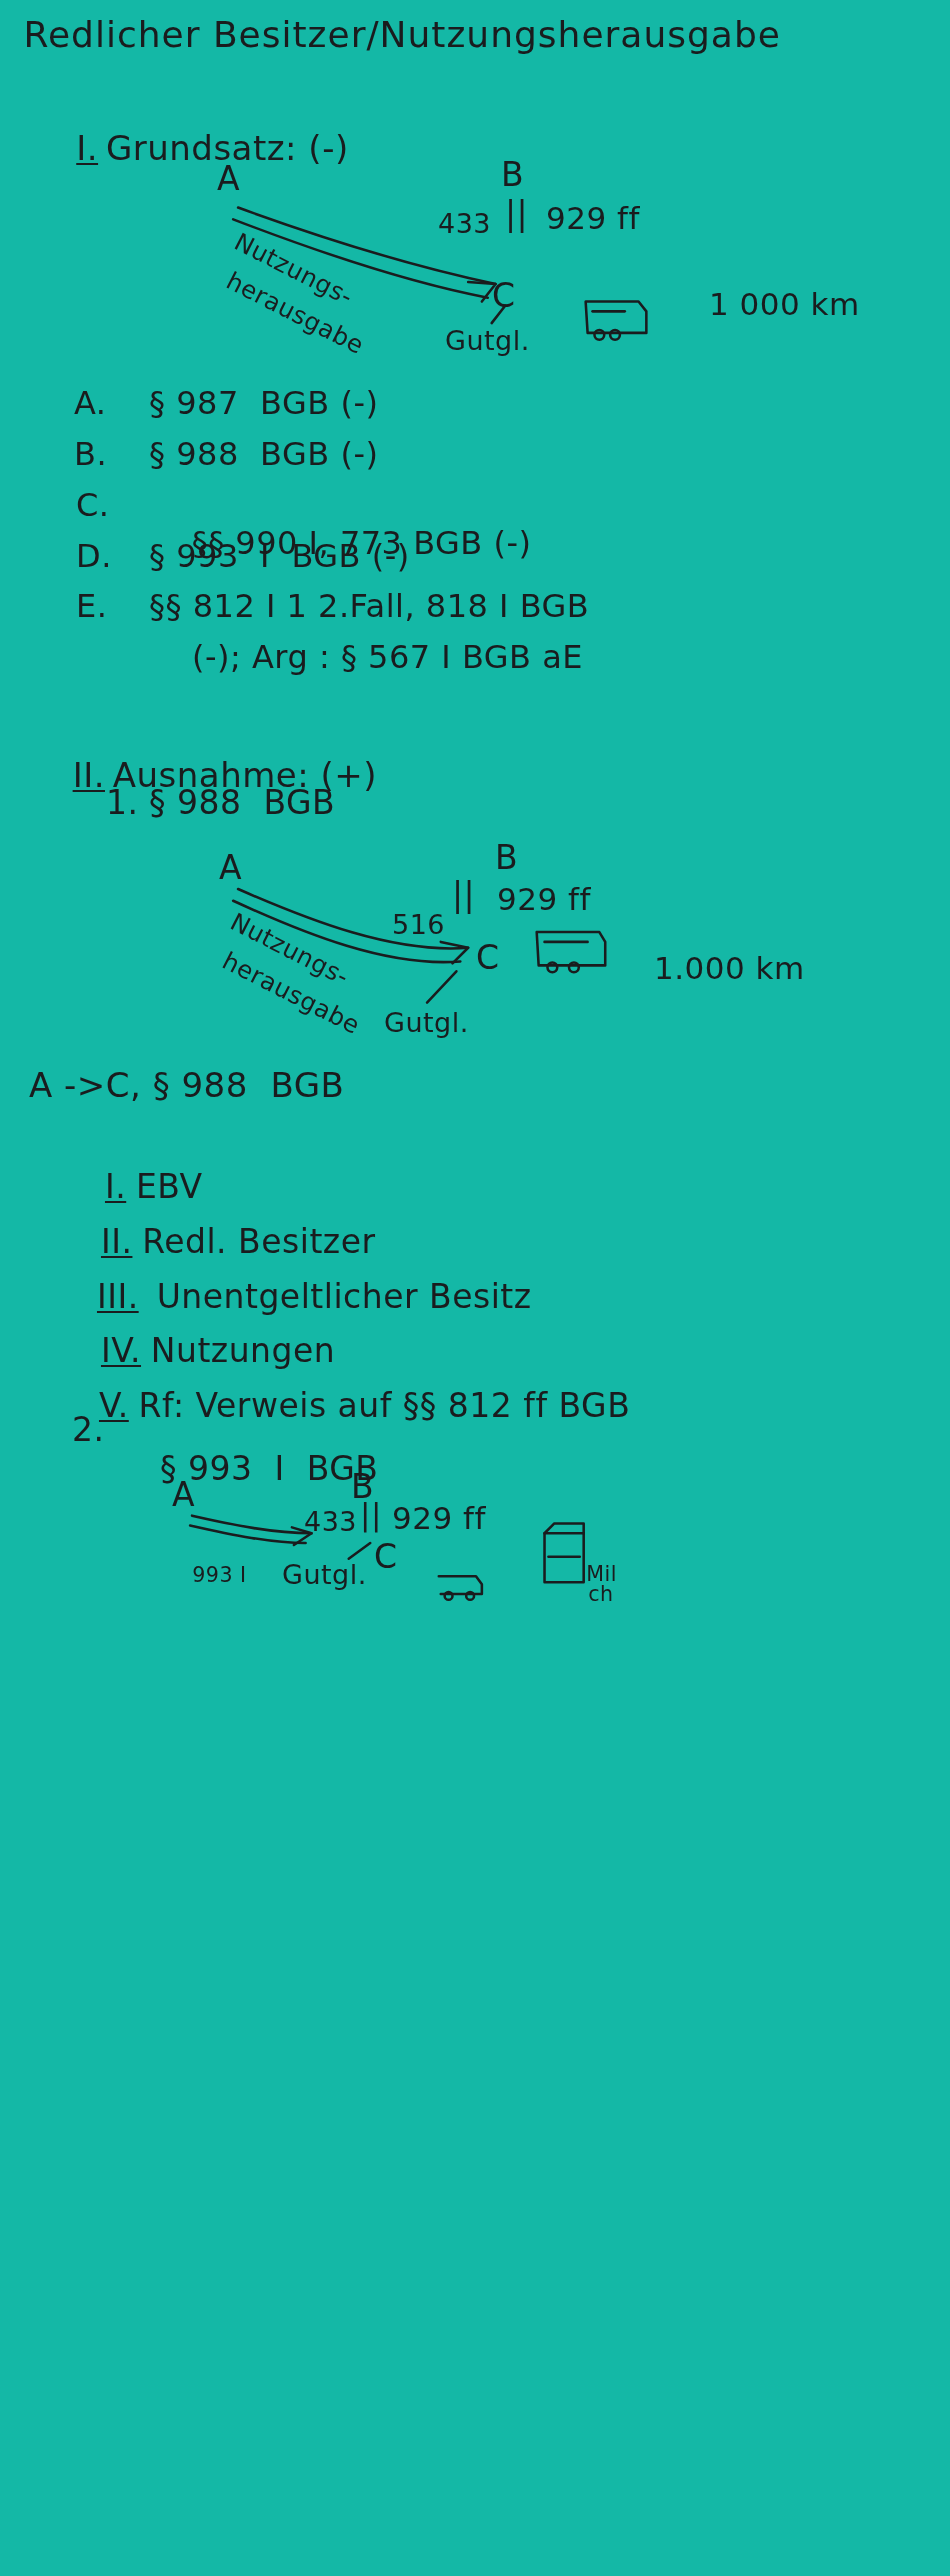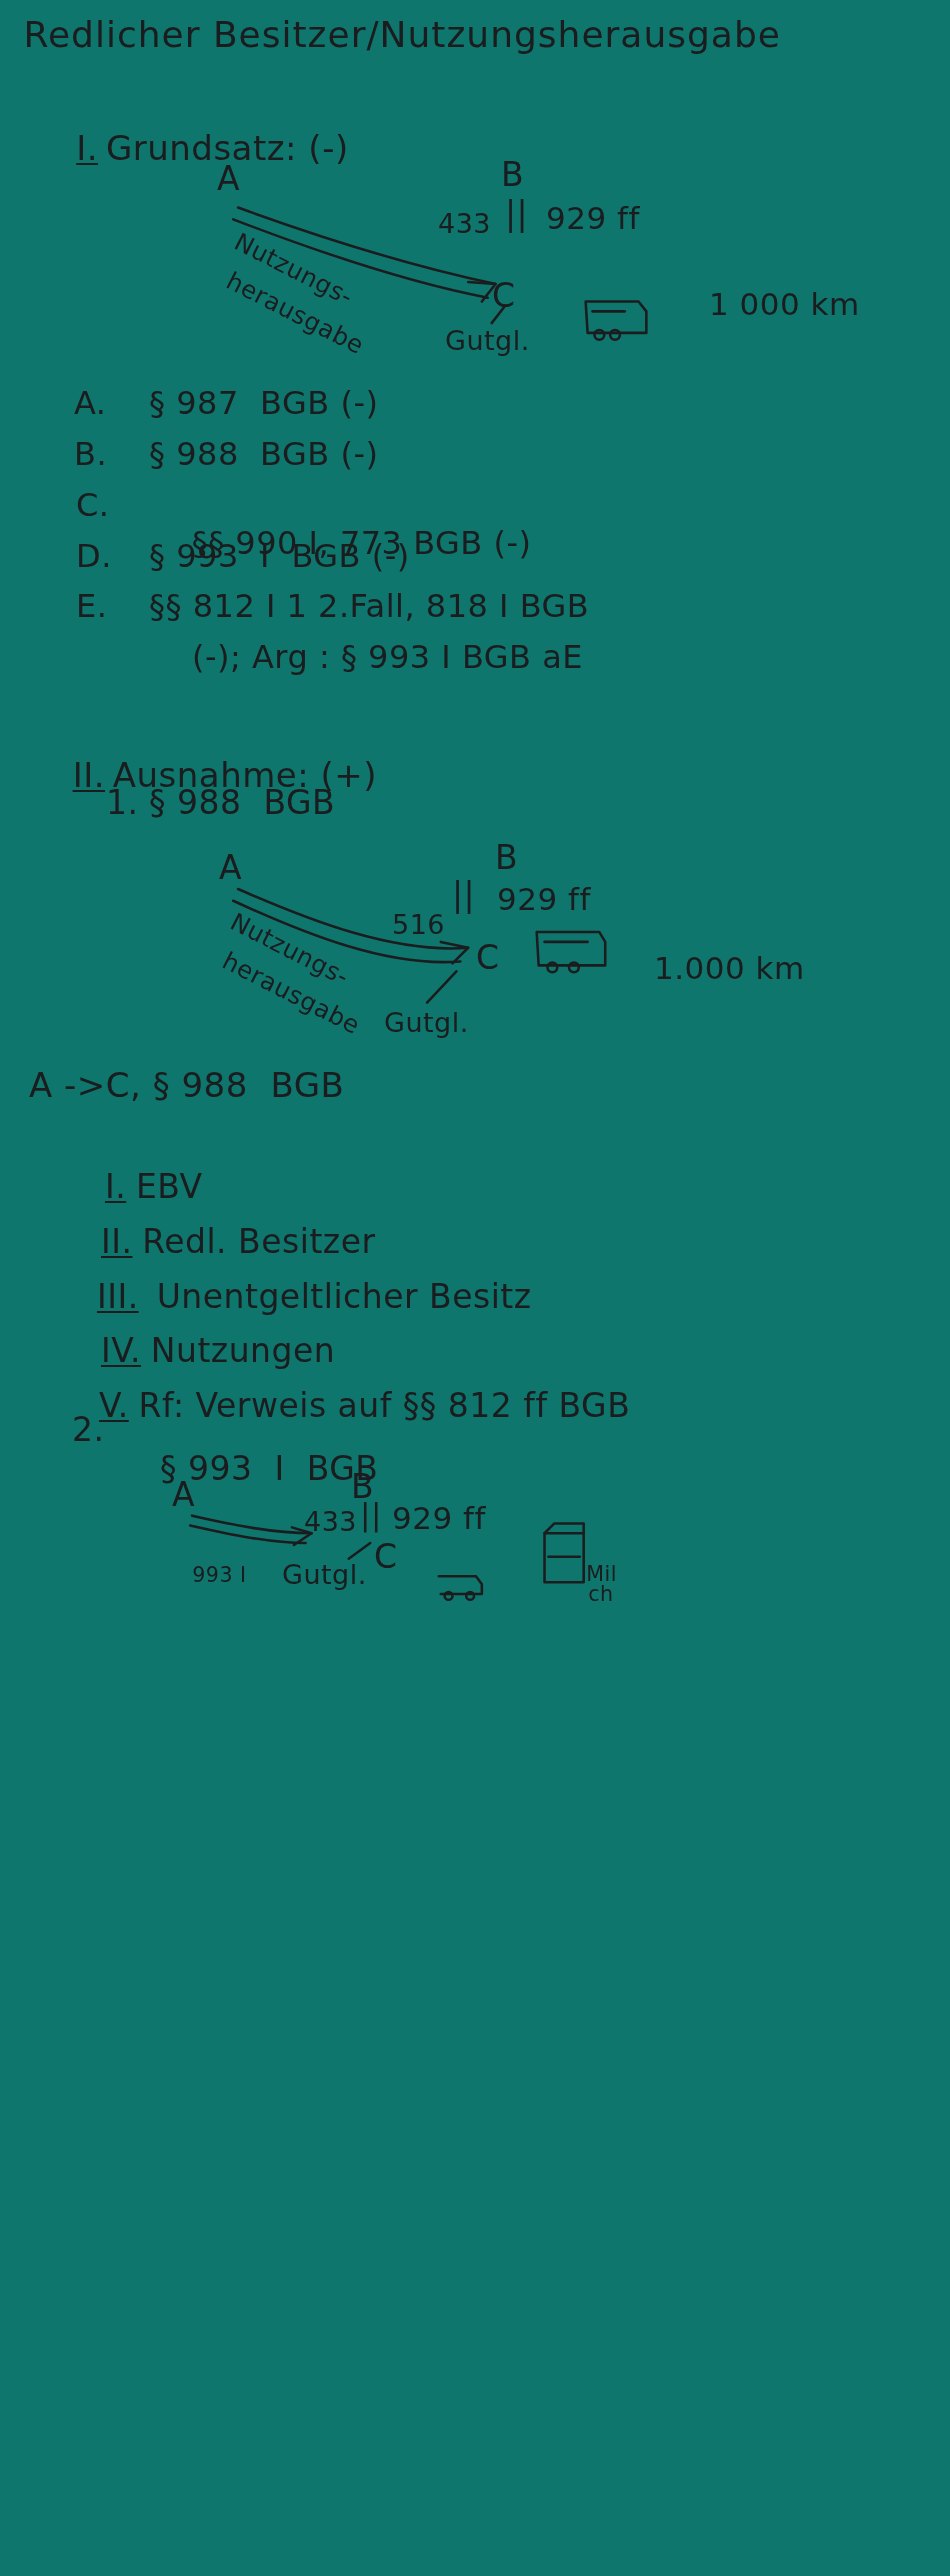--- a/index.html
+++ b/index.html
@@ -11,21 +11,21 @@
     width: 951px;
     height: 2576px;
     position: relative;
     font-family: "DejaVu Sans", sans-serif;
     color: #16181a;
     overflow: hidden;
   }
   .page {
     position: absolute;
     inset: 0;
-    background: #0f766e;
+    background: #14b8a6;
   }
   
   .hw {
     position: absolute;
     white-space: pre;
     font-family: "DejaVu Sans", sans-serif;
     font-weight: 400;
     color: #1a1c1e;
     letter-spacing: 0.5px;
     transform-origin: left top;
@@ -109,21 +109,21 @@
   <div class="hw item" style="left:76px; top:486px;">C.</div>
   <div class="hw item" style="left:149px; top:486px;">
     <span>§§ 990 I, 773 BGB (-)</span>
   </div>
 
   <div class="hw item" style="left:76px; top:537px;">D.</div>
   <div class="hw item" style="left:149px; top:537px;">§ 993  I  BGB (-)</div>
 
   <div class="hw item" style="left:76px; top:587px;">E.</div>
   <div class="hw item" style="left:149px; top:587px;">§§ 812 I 1 2.Fall, 818 I BGB</div>
-  <div class="hw item" style="left:192px; top:638px;">(-); Arg : § 993 I BGB aE</div>
+  <div class="hw item" style="left:192px; top:638px;">(-); Arg : § 567 I BGB aE</div>
 
   <div class="hw h1" style="left:27.4px; top:715px;">
     <span class="ul-thin">II.</span><span style="margin-left:7.8px;">Ausnahme: (+)</span>
   </div>
 
   <div class="hw h2" style="left:106px; top:783px;">1.</div>
   <div class="hw h2" style="left:149px; top:783px;">§ 988  BGB</div>
 
   <div class="hw node" style="left:219px; top:848px;">A</div>
   <div class="hw node" style="left:495px; top:838px;">B</div>

